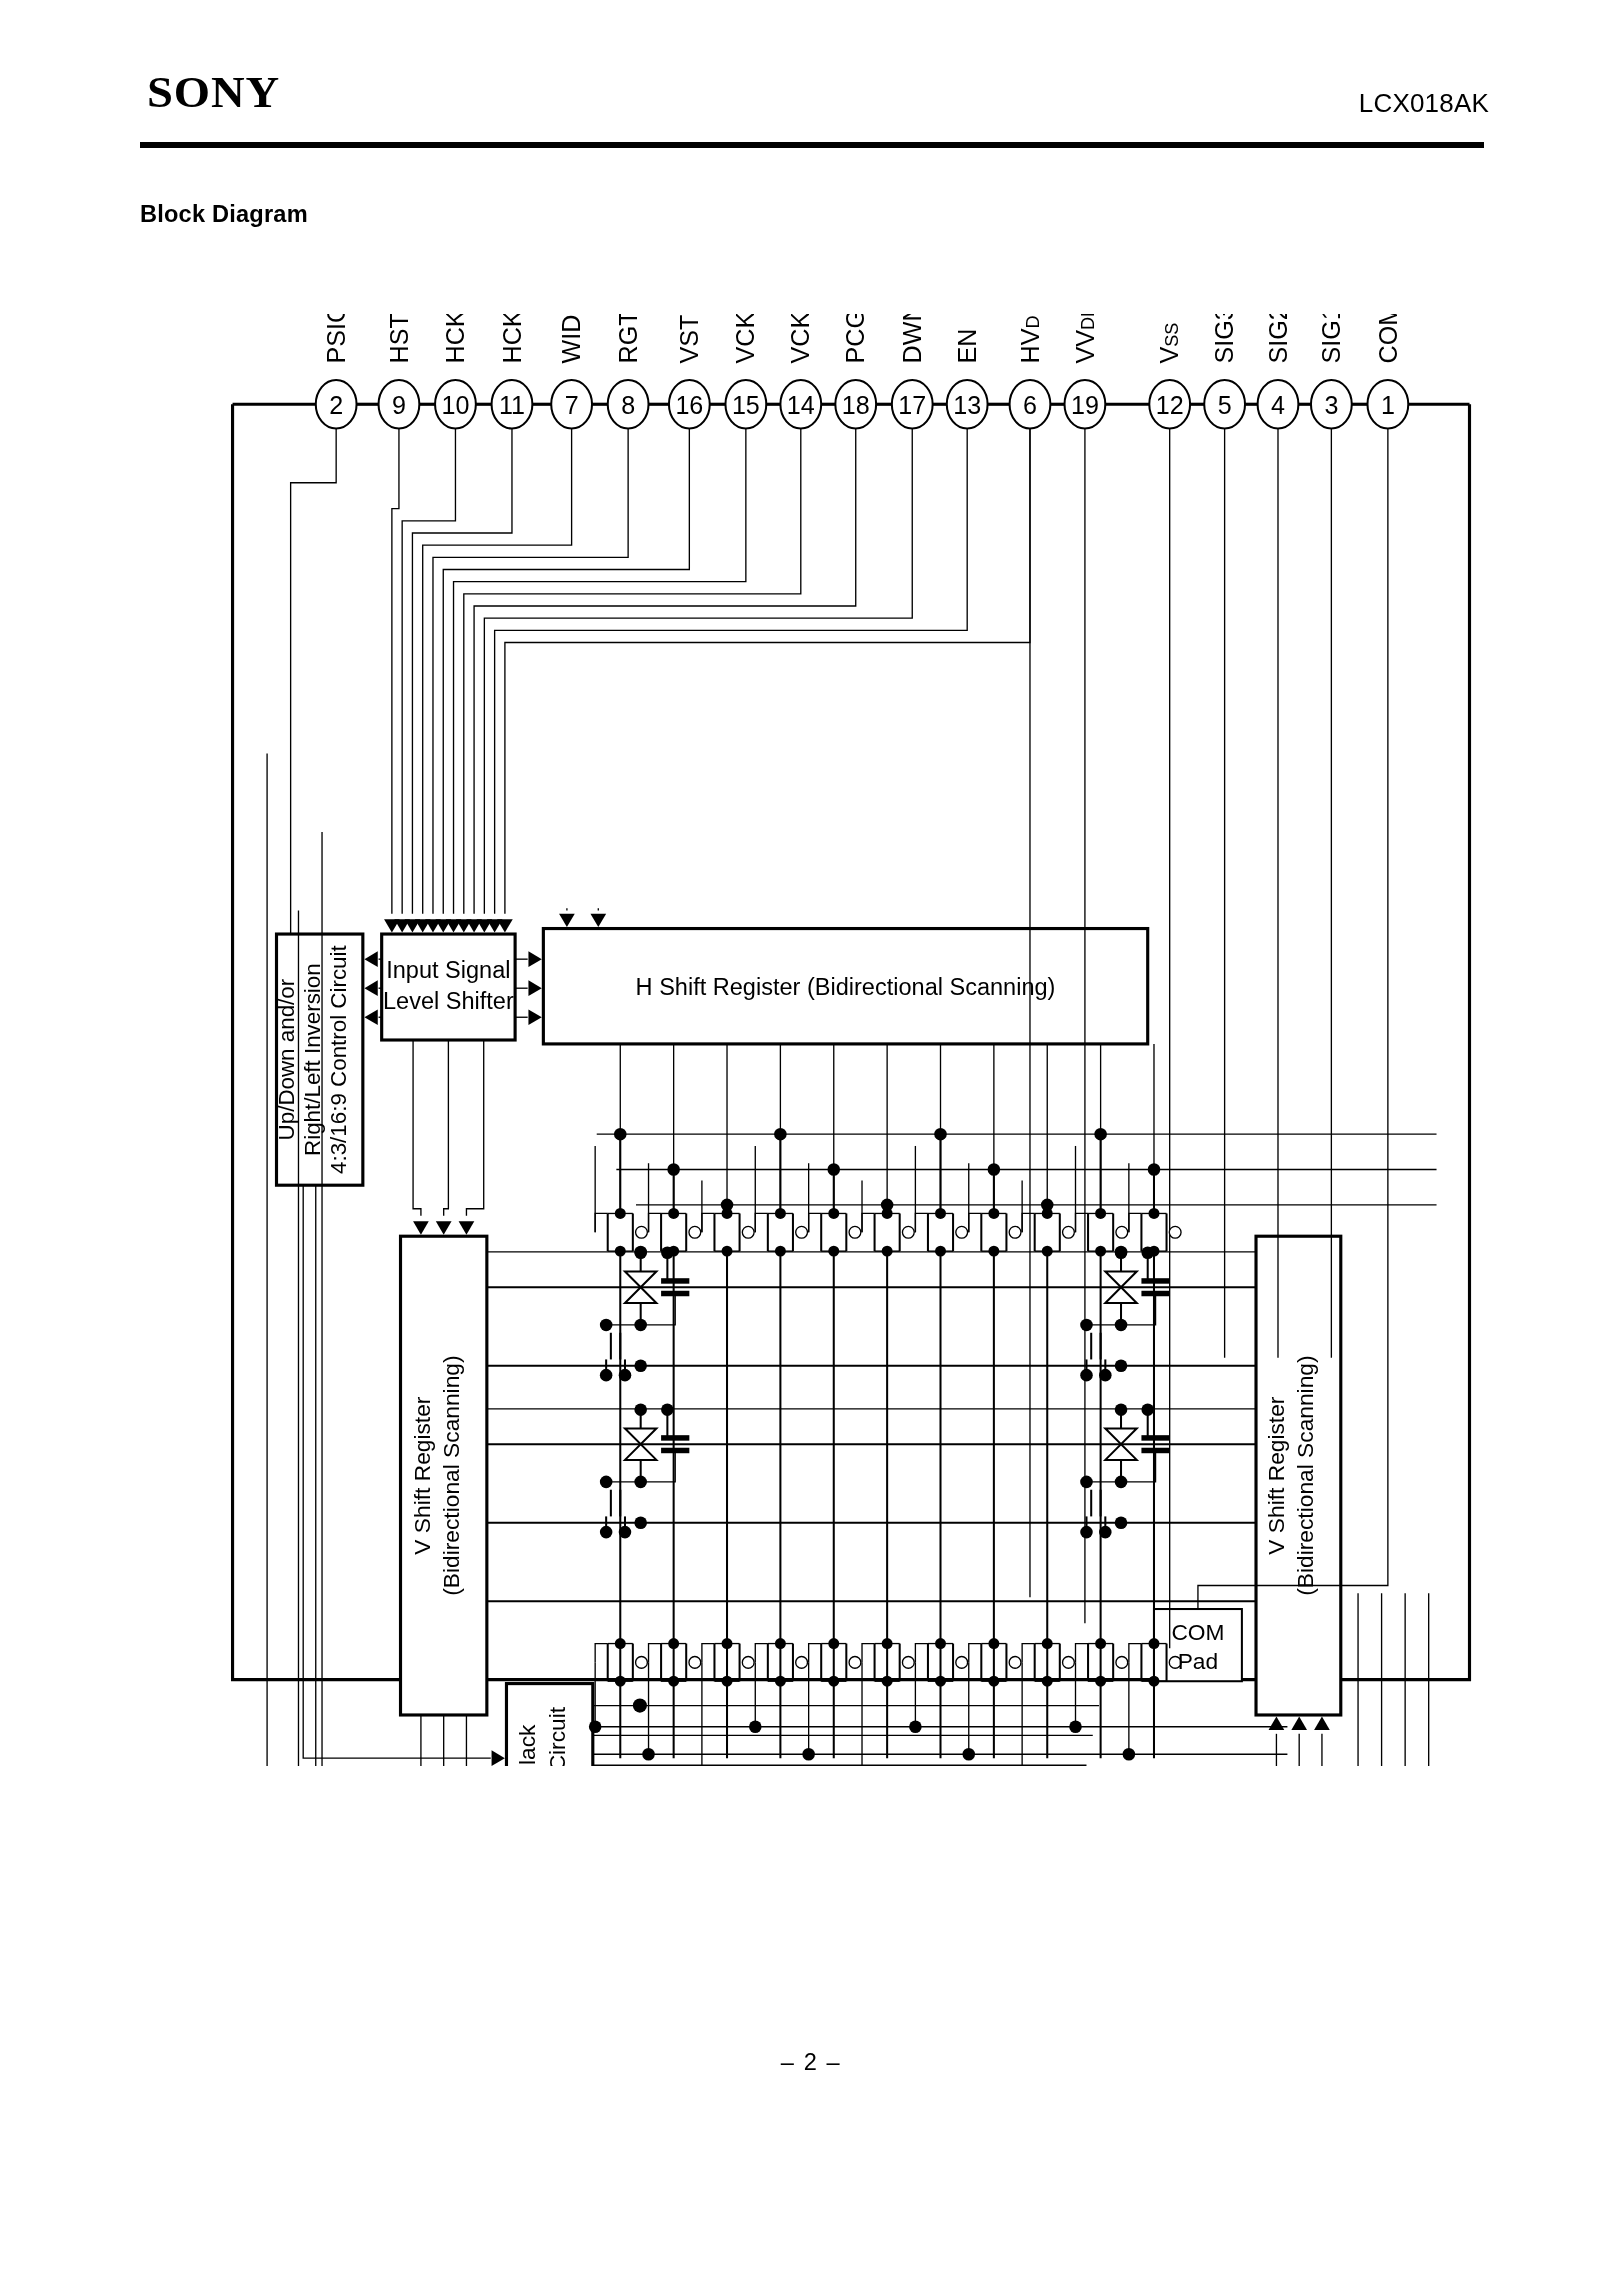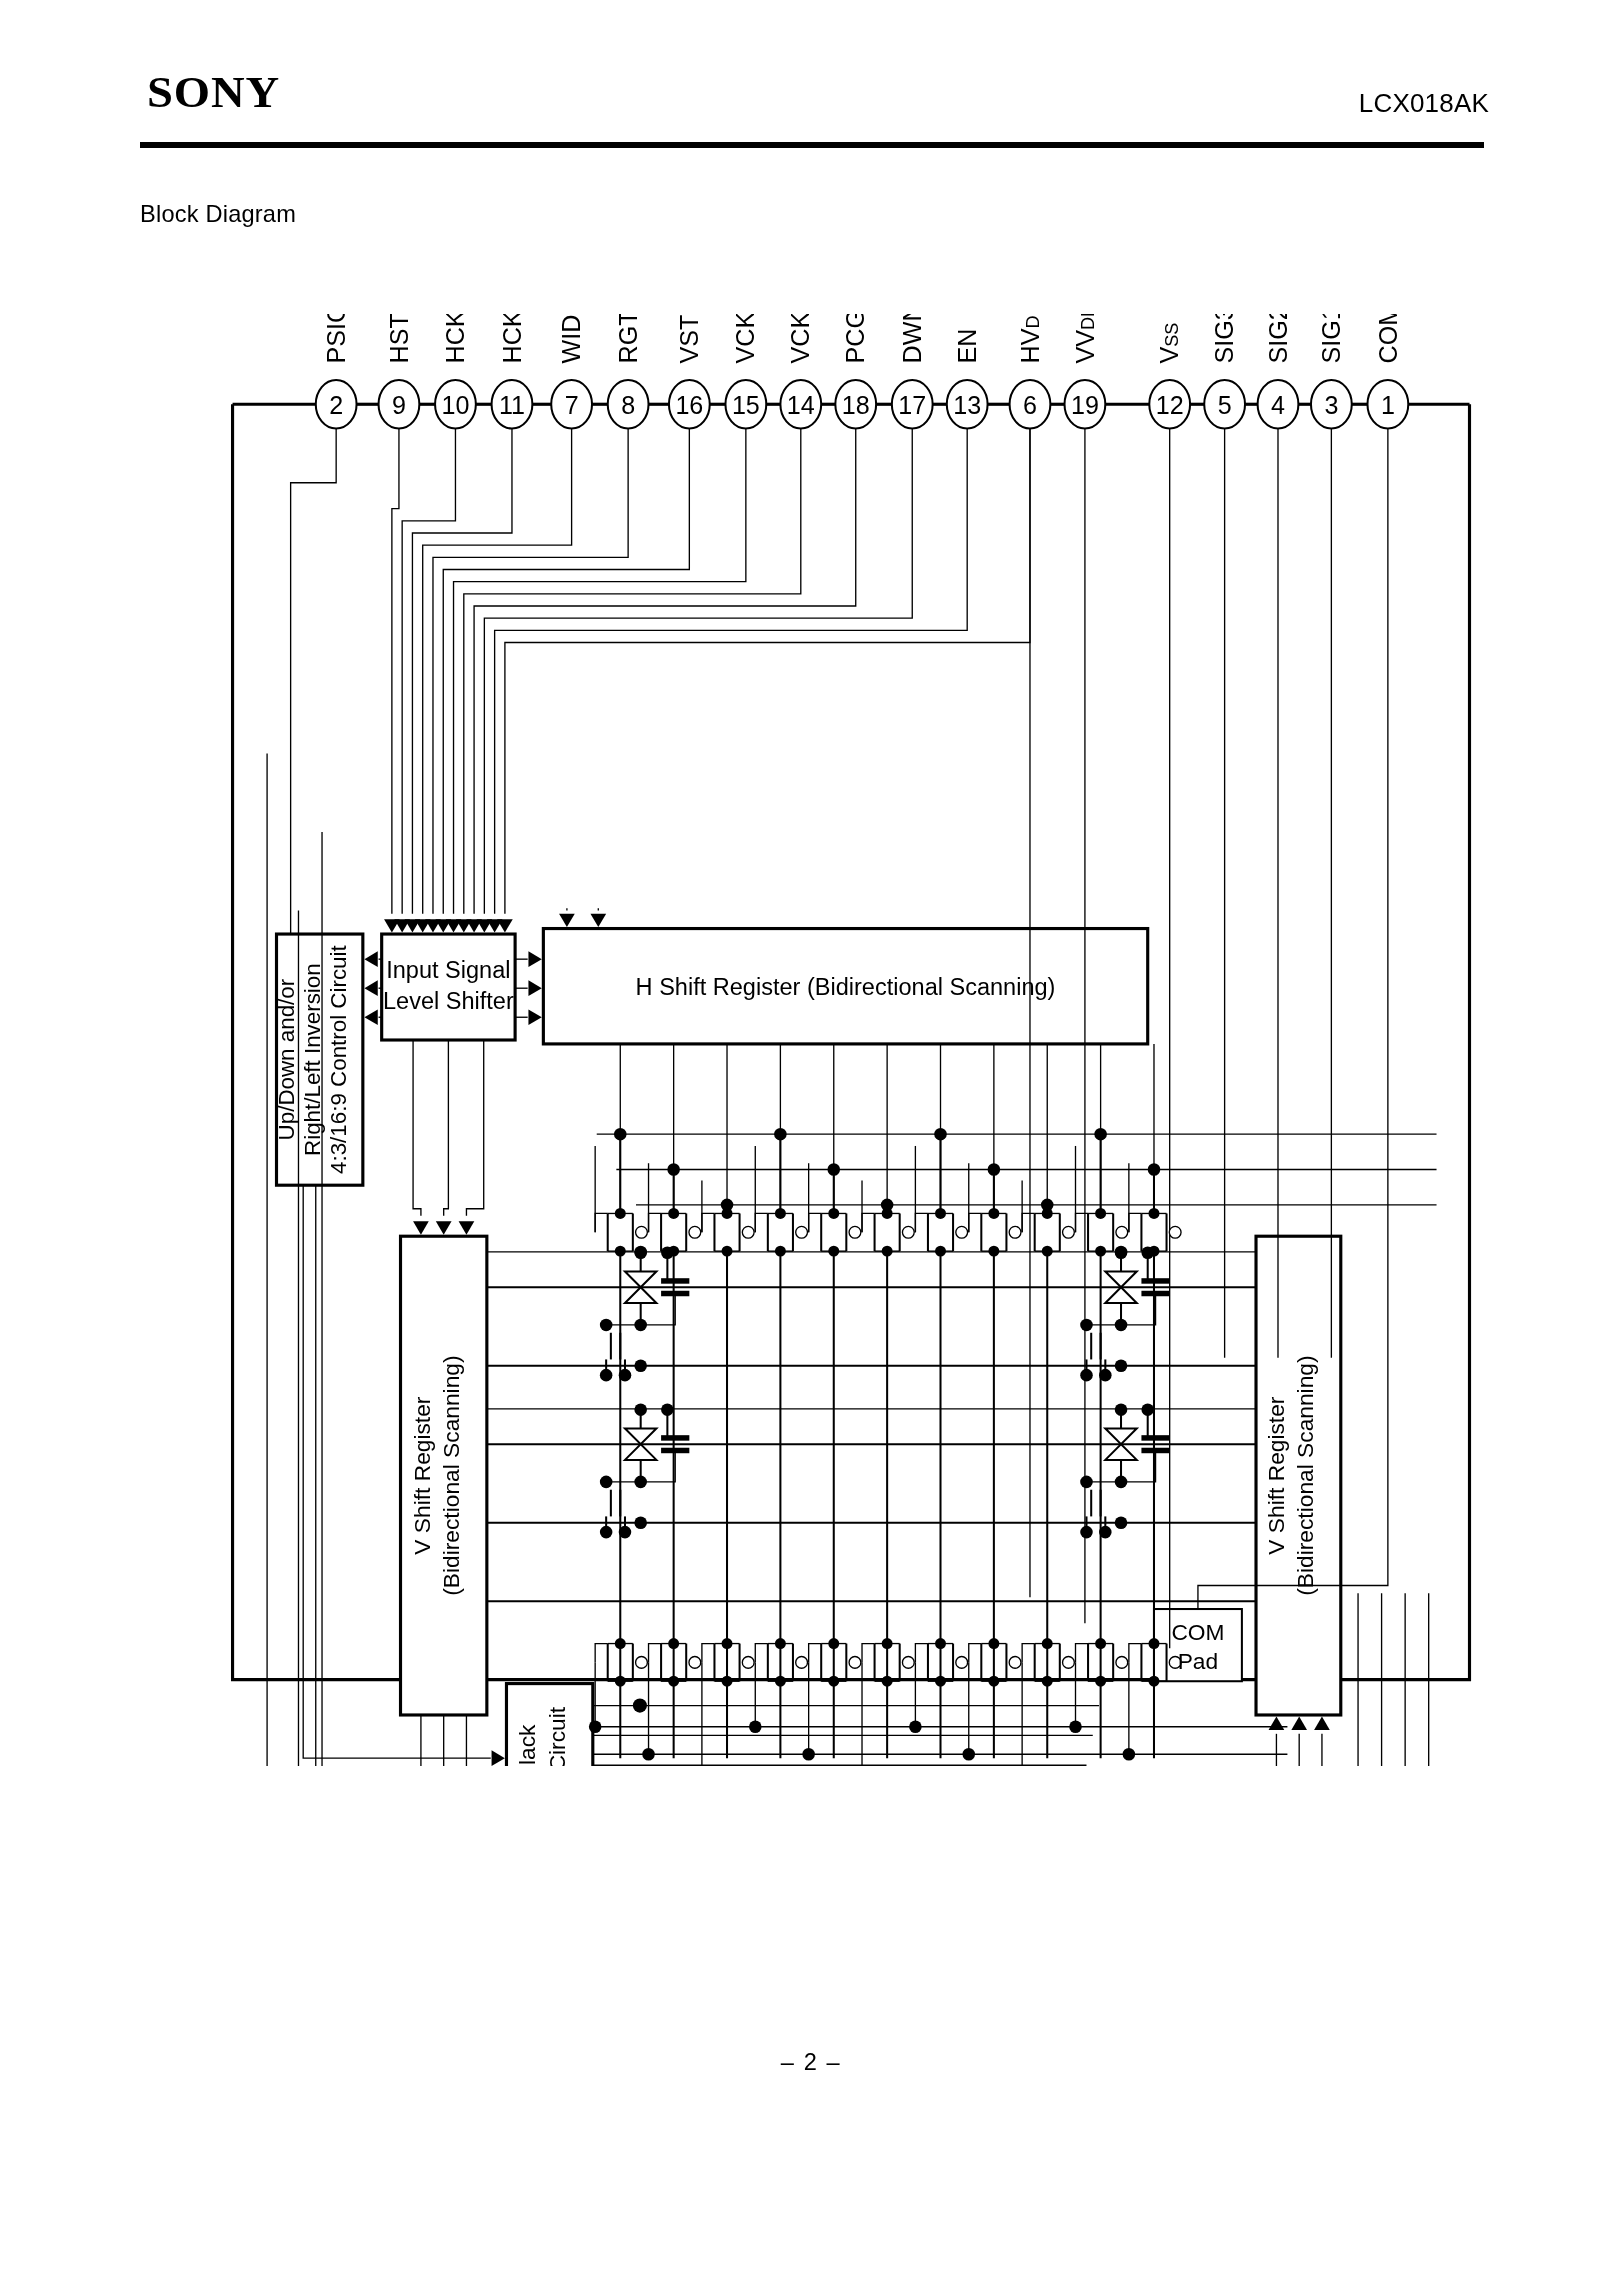--- a/index.html
+++ b/index.html
@@ -23,21 +23,21 @@
     position:absolute;right:0;top:17.3px;
     font-size:26px;letter-spacing:0.2px;
   }
   .hdr-rule{
     position:absolute;left:140px;top:142px;width:1344px;height:5.5px;background:#000;
   }
 
   
   .sect-title{
     position:absolute;left:140px;top:201px;
-    font-size:23.6px;font-weight:400;letter-spacing:0.2px;
+    font-size:23.6px;font-weight:700;letter-spacing:0.2px;
   }
 
   
   .diagram{position:absolute;left:0px;top:314px;width:1622px;height:1452px;}
   .diagram svg{display:block;}
 
   
   .footer{
     position:absolute;left:0;top:2049px;width:1622px;
     text-align:center;font-size:23.6px;letter-spacing:1.6px;

